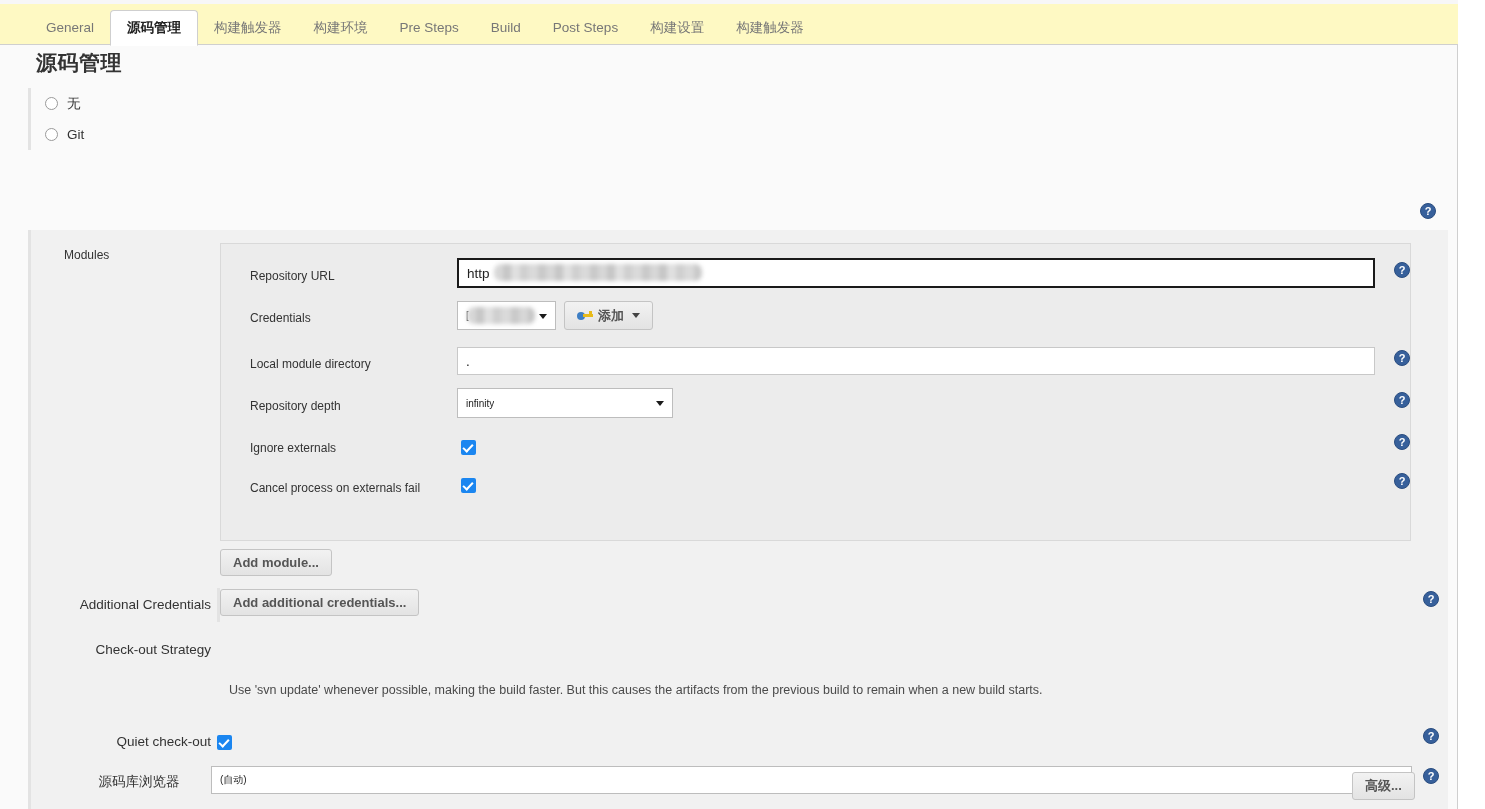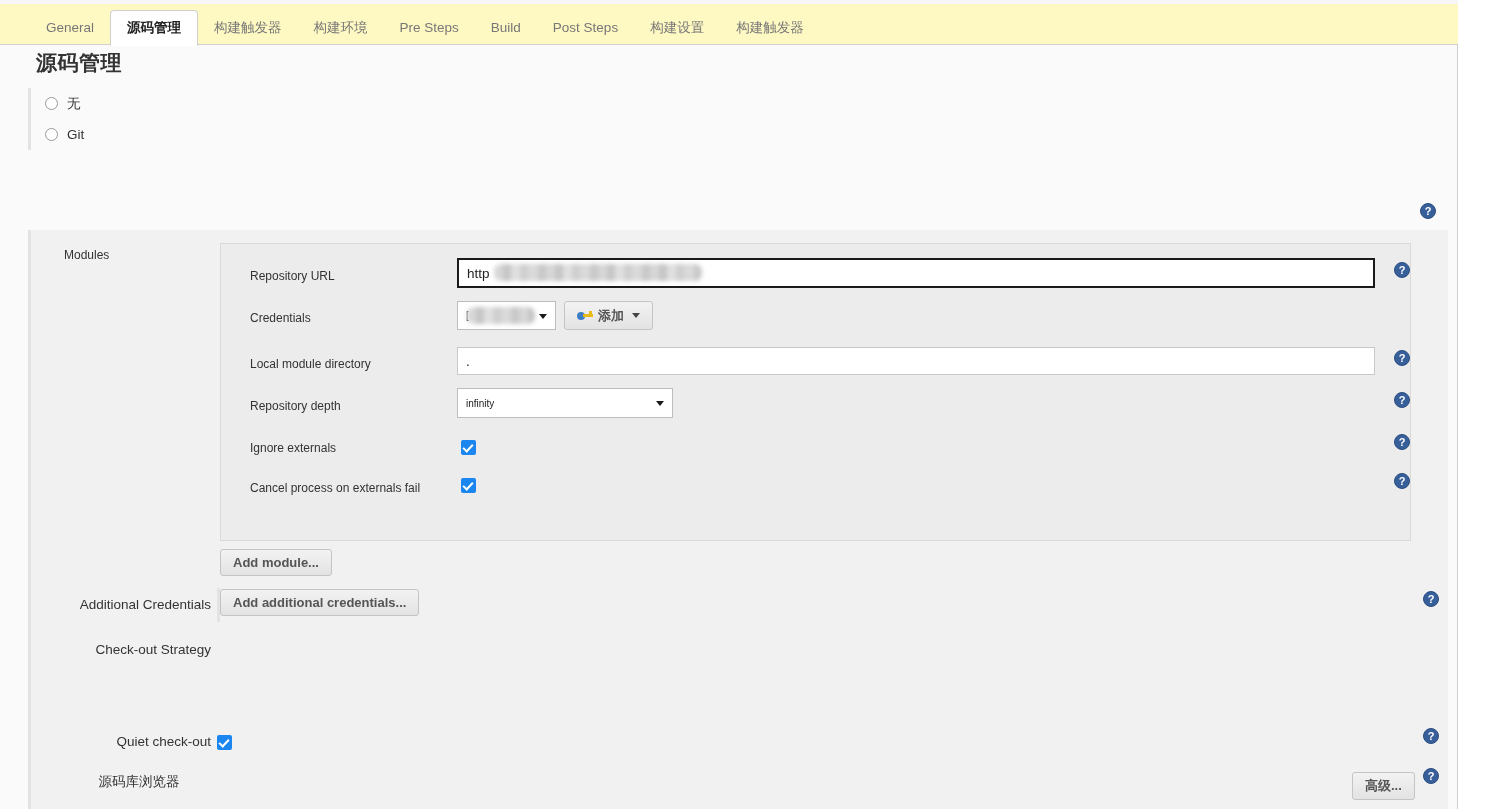--- a/index.html
+++ b/index.html
@@ -418,26 +418,31 @@
       </div>
 
       <div class="divider-strip" style="left:186px; top:358px; height:34px;"></div>
       <div class="flabel" style="left:36px; top:367px; width:144px; text-align:right;">Additional Credentials</div>
       <div class="btn" style="position:absolute; left:189px; top:359px; height:27px;">
         <span>Add additional credentials...</span>
       </div>
       <div class="help" style="left:1392px; top:361px;">?</div>
 
       <div class="flabel" style="left:36px; top:412px; width:144px; text-align:right;">Check-out Strategy</div>
+      <div class="helptext" style="left:198px; top:453px; width:1180px;">Use 'svn update' whenever possible, making the build faster. But this causes the artifacts from the previous build to remain when a new build starts.</div>
 
       <div class="flabel" style="left:36px; top:504px; width:144px; text-align:right;">Quiet check-out</div>
       <div class="cbox" style="position:absolute; left:186px; top:505px;"></div>
       <div class="help" style="left:1392px; top:498px;">?</div>
 
       <div class="flabel" style="left:36px; top:543px; width:144px; text-align:center;">源码库浏览器</div>
+      <div class="selbox" style="position:absolute; left:180px; top:536px; width:1201px; height:28px;">
+        <span class="val">(自动)</span>
+        <span class="caret"></span>
+      </div>
       <div class="help" style="left:1392px; top:538px;">?</div>
 
     </div>
 
     <div class="btn" style="position:absolute; left:1352px; top:727px; height:28px;">
       <span>高级...</span>
     </div>
 
   </div>
 

